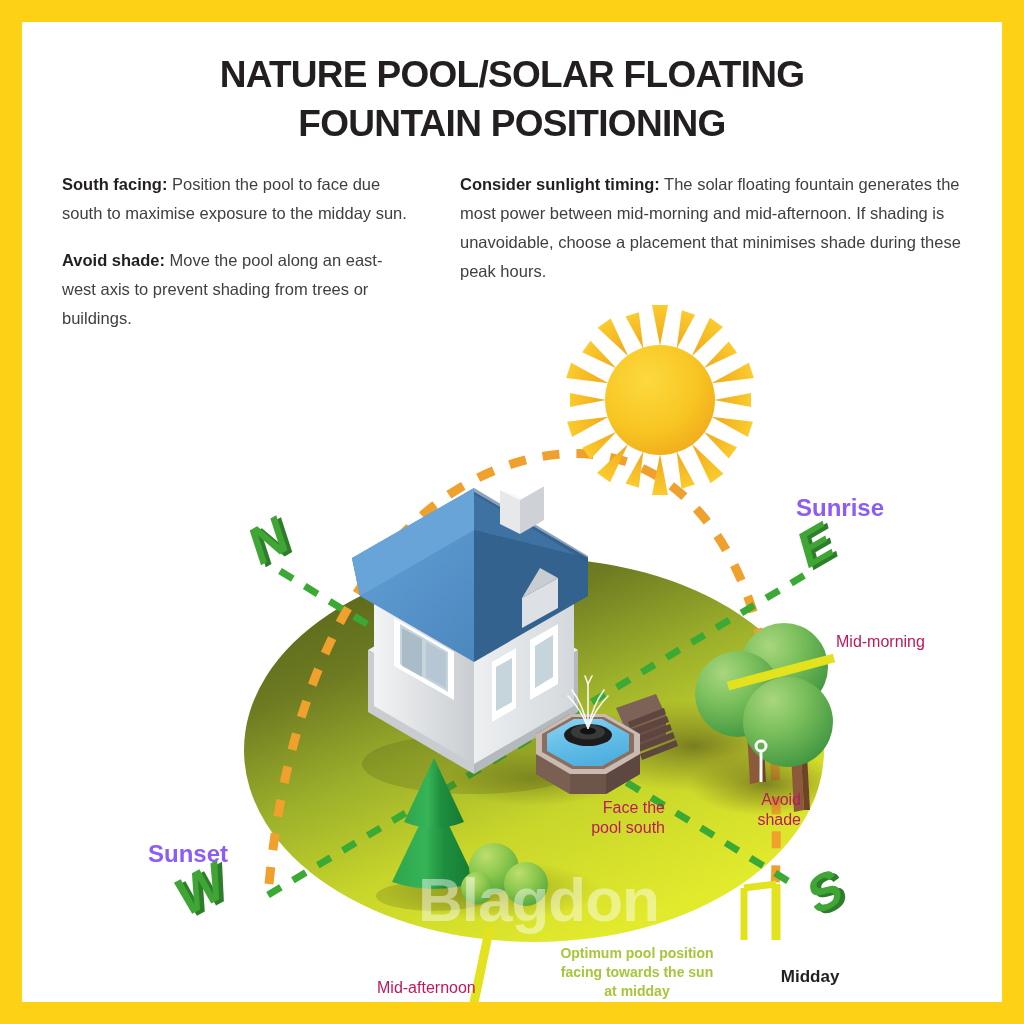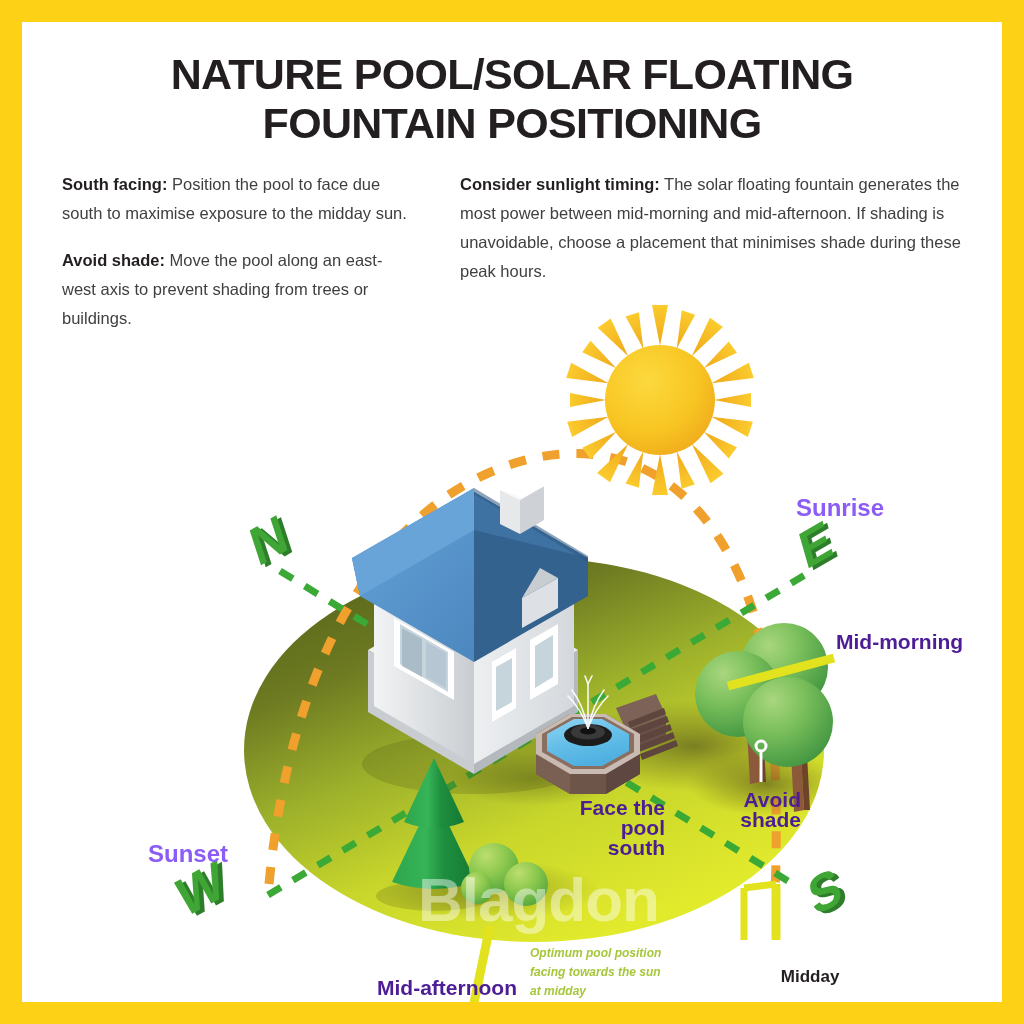--- a/index.html
+++ b/index.html
@@ -28,21 +28,21 @@
     top: 28px;
     left: 0;
     width: 980px;
     text-align: center;
     z-index: 40;
   }
   .title-line {
     display: block;
     font-family: "Liberation Sans", sans-serif;
     font-weight: bold;
-    font-size: 43px;
+    font-size: 37px;
     letter-spacing: -0.7px;
     line-height: 49px;
     color: #231f20;
     white-space: nowrap;
   }
 
   
   .copy-col {
     position: absolute;
     z-index: 40;
@@ -69,38 +69,37 @@
   #scene svg { display: block; }
 
   
   .lbl {
     position: absolute;
     z-index: 30;
     font-family: "Liberation Sans", sans-serif;
     white-space: pre-line;
   }
   .lbl-black {
-    color: #4c1d95;
-    font-weight: bold;
-    font-size: 21px;
+    color: #be185d;
+    font-weight: normal;
+    font-size: 16px;
     line-height: 20px;
   }
   .lbl-orange {
     color: #8b5cf6;
     font-weight: bold;
     font-size: 24px;
     line-height: 24px;
   }
   .lbl-green {
     color: #A6C73B;
     font-weight: bold;
-    font-size: 12px;
+    font-size: 14px;
     line-height: 19px;
-    text-align: left;
-    font-style: italic;
+    text-align: center;
   }
   .lbl-midday-title {
     color: #231f20;
     font-weight: bold;
     font-size: 17px;
     line-height: 21px;
     text-align: center;
   }
   .lbl-midday-sub {
     color: #231f20;

